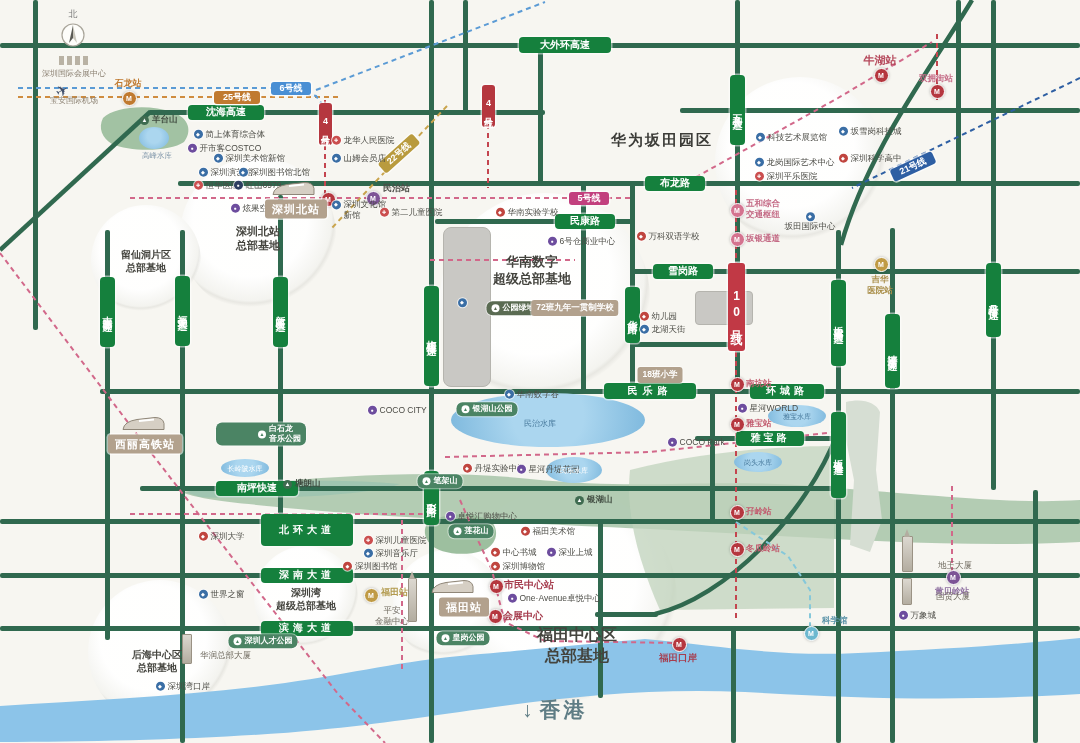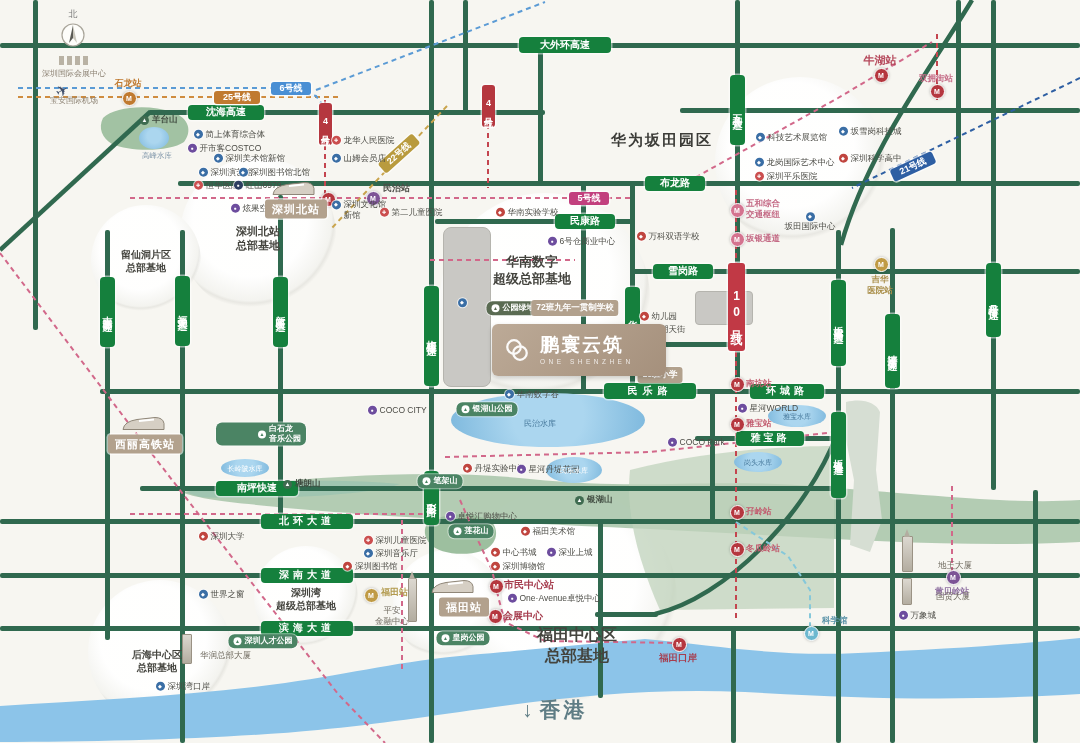--- a/index.html
+++ b/index.html
@@ -65,32 +65,20 @@
     <div class="north">北</div>
     <svg width="26" height="26" viewBox="0 0 26 26">
       <circle cx="13" cy="13" r="11" fill="#fdfdfa" stroke="#a9a59a" stroke-width="1.2"></circle>
       <polygon points="13,3 9,21 13,16" fill="#5b5b55"></polygon>
       <polygon points="13,3 17,21 13,16" fill="#c9c6bb"></polygon>
     </svg>
   </div>
   <div class="bld" style="left:59px;top:56px;"></div>
   <div class="plane" style="left:56px;top:82px;">✈</div>
 
-  <div class="logo" style="left:492px;top:324px;width:154px;height:52px;">
-    <svg width="30" height="30" viewBox="0 0 40 40">
-      <g fill="none" stroke="#ffffff" stroke-width="3" opacity="0.95">
-        <circle cx="16" cy="16" r="9"></circle>
-          <circle cx="24" cy="24" r="9"></circle>
-      </g>
-    </svg>
-    <div class="lt">
-      <div class="cn">鹏寰云筑</div>
-      <div class="en">ONE SHENZHEN</div>
-    </div>
-  </div>
 
   <div class="hk" style="left:522px;top:696px;">
     <span class="arr">↓</span><span>香港</span>
   </div>
 
 <div class="bub" style="left: 180px; top: 157px; height: 156px; width: 156px;"></div>
     <div class="bub" style="left: 91px; top: 205px; height: 110px; width: 110px;"></div>
     <div class="bub" style="left: 440px; top: 193px; height: 210px; width: 210px;"></div>
     <div class="bub" style="left: 715px; top: 77px; height: 170px; width: 170px;"></div>
     <div class="bub" style="left: 453px; top: 488px; height: 224px; width: 224px;"></div>
@@ -172,21 +160,21 @@
     <div class="lake" style="left: 221px; top: 459px; width: 48px; height: 18px;"></div>
     <div class="rbadge" style="left: 519px; top: 37px; width: 92px; height: 16px;">大外环高速</div>
     <div class="rbadge" style="left: 188px; top: 104.5px; width: 76px; height: 15px;">沈海高速</div>
     <div class="rbadge" style="left: 645px; top: 175.5px; width: 60px; height: 15px;">布龙路</div>
     <div class="rbadge" style="left: 555px; top: 213.5px; width: 60px; height: 15px;">民康路</div>
     <div class="rbadge" style="left: 653px; top: 263.5px; width: 60px; height: 15px;">雪岗路</div>
     <div class="rbadge" style="left: 604px; top: 383px; width: 92px; height: 16px; letter-spacing: 5px;">民乐路</div>
     <div class="rbadge" style="left: 750px; top: 383.5px; width: 74px; height: 15px; letter-spacing: 4px;">环城路</div>
     <div class="rbadge" style="left: 736px; top: 430.5px; width: 68px; height: 15px; letter-spacing: 3px;">雅宝路</div>
     <div class="rbadge" style="left: 216px; top: 480.5px; width: 82px; height: 15px;">南坪快速</div>
-    <div class="rbadge" style="left: 261px; top: 513.5px; width: 92px; height: 15px; letter-spacing: 4px;">北环大道</div>
+    <div class="rbadge" style="left: 261px; top: 513.5px; width: 92px; height: 32px; letter-spacing: 4px;">北环大道</div>
     <div class="rbadge" style="left: 261px; top: 567.5px; width: 92px; height: 15px; letter-spacing: 4px;">深南大道</div>
     <div class="rbadge" style="left: 261px; top: 620.5px; width: 92px; height: 15px; letter-spacing: 4px;">滨海大道</div>
     <div class="rbadge vert" style="left: 99.5px; top: 277px; width: 15px; height: 70px;">南光高速</div>
     <div class="rbadge vert" style="left: 174.5px; top: 276px; width: 15px; height: 70px;">福龙大道</div>
     <div class="rbadge vert" style="left: 272.5px; top: 277px; width: 15px; height: 70px;">新区大道</div>
     <div class="rbadge vert" style="left: 423.5px; top: 286px; width: 15px; height: 100px;">梅观快速</div>
     <div class="rbadge vert" style="left: 423.5px; top: 471px; width: 15px; height: 54px;">彩田路</div>
     <div class="rbadge vert" style="left: 624.5px; top: 287px; width: 15px; height: 56px;">华南路</div>
     <div class="rbadge vert" style="left: 729.5px; top: 75px; width: 15px; height: 70px;">五和大道</div>
     <div class="rbadge vert" style="left: 830.5px; top: 280px; width: 15px; height: 86px;">坂雪岗大道</div>

